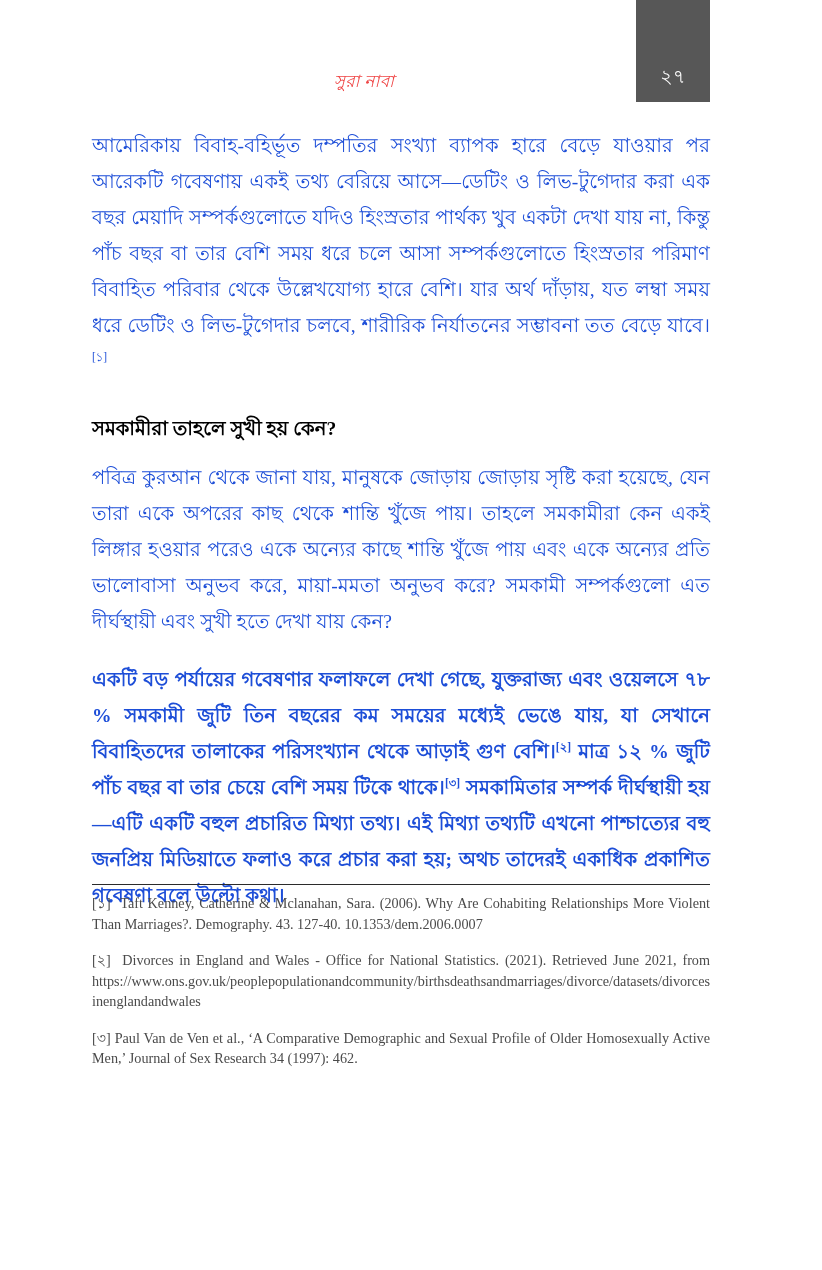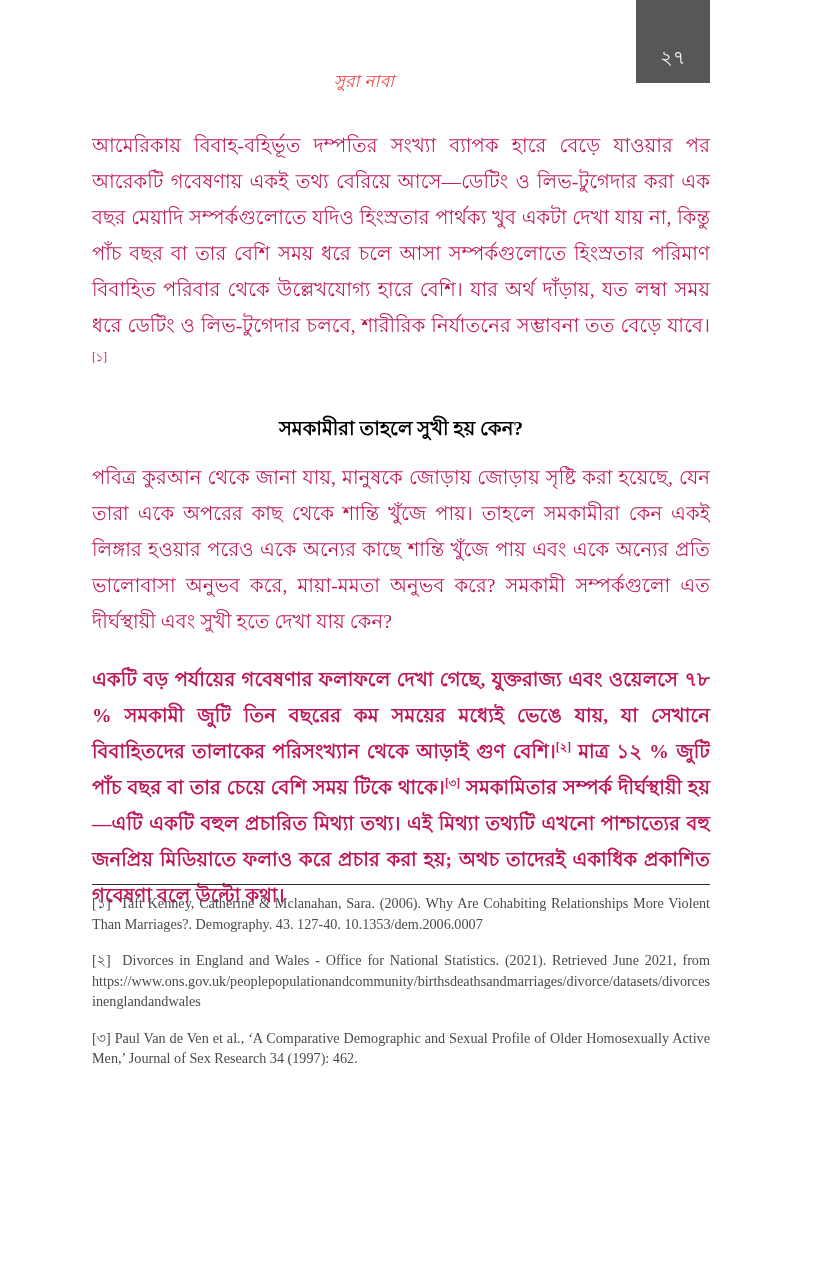--- a/index.html
+++ b/index.html
@@ -22,21 +22,21 @@
     width: 822px;
     height: 1270px;
   }
 
   
   .page-number-box {
     position: absolute;
     top: 0;
     left: 636px;
     width: 74px;
-    height: 83px;
+    height: 102px;
     background: #575757;
     display: flex;
     align-items: flex-end;
     justify-content: center;
     padding-bottom: 16px;
     box-sizing: border-box;
   }
   .page-number {
     color: #ffffff;
     font-size: 19px;
@@ -65,34 +65,34 @@
     left: 92px;
     width: 618px;
   }
 
   p.body-para {
     margin: 0 0 0 0;
     text-align: justify;
     text-justify: inter-word;
     font-size: 19.5px;
     line-height: 36px;
-    color: #be185d;
+    color: #1d4ed8;
     letter-spacing: 0.1px;
   }
   p.body-para + p.body-para {
     margin-top: 22px;
     font-weight: bold;
   }
 
   h2.section-heading {
     margin: 34px 0 16px 0;
     font-size: 19.5px;
     line-height: 30px;
     font-weight: bold;
-    text-align: center;
+    text-align: left;
     color: #000000;
   }
 
   sup.fn-ref {
     font-size: 11.5px;
     vertical-align: super;
     line-height: 0;
     letter-spacing: 0;
   }
 

